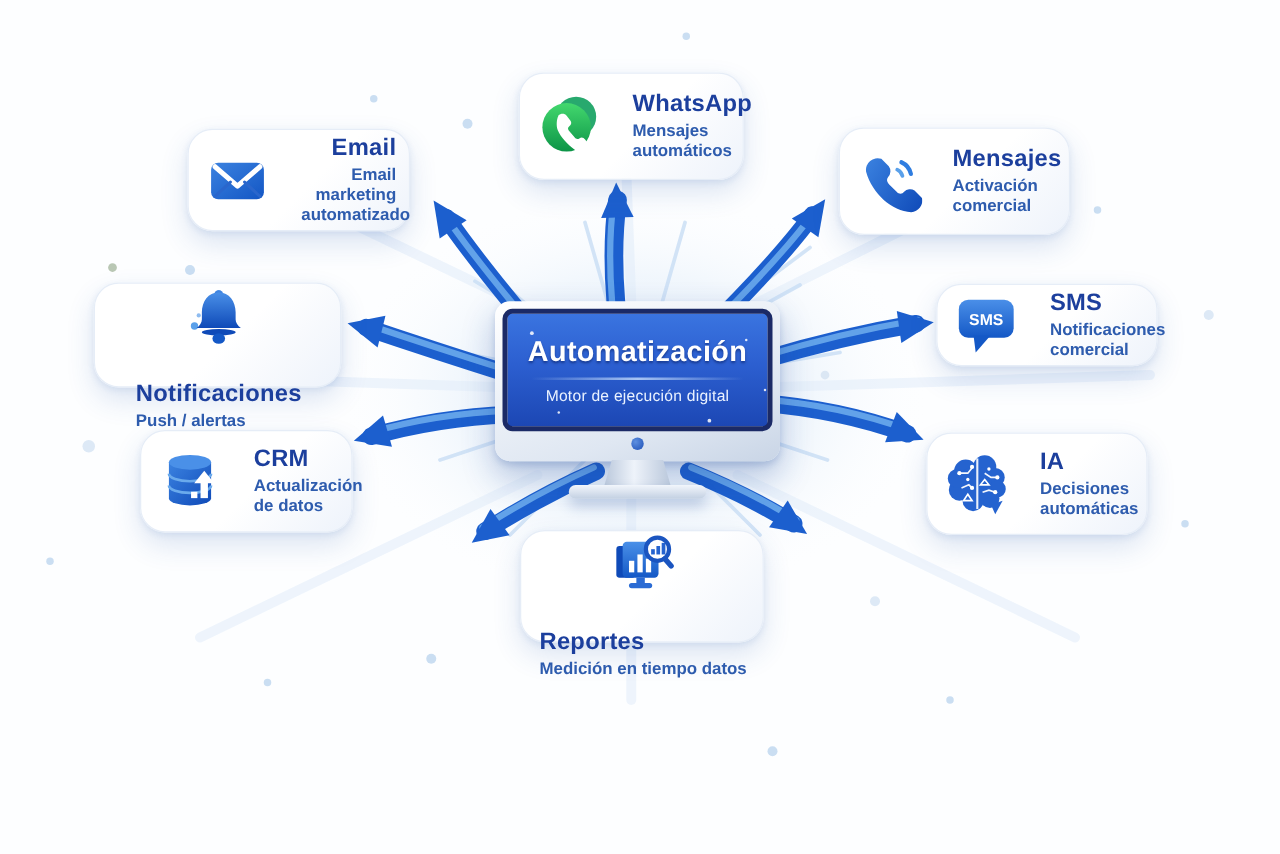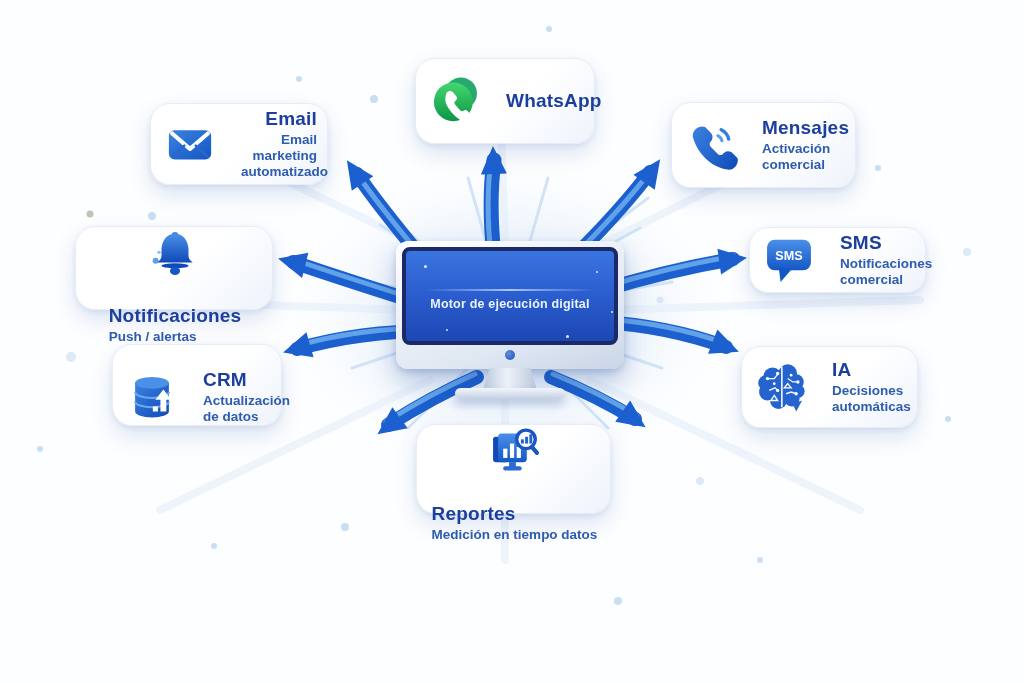--- a/index.html
+++ b/index.html
@@ -42,21 +42,21 @@
   #monitor .screen{
     position:absolute;left:6px;top:6px;right:6px;bottom:24px;
     background:linear-gradient(180deg,#3a74e0 0%,#2c5fd0 45%,#1c47b4 100%);
     border:4px solid #1b2a66;border-radius:8px;
     display:flex;flex-direction:column;align-items:center;justify-content:center;
     overflow:hidden;
   }
   #monitor .scr-title{font-size:23px;font-weight:bold;color:#ffffff;letter-spacing:.3px;text-shadow:0 1px 2px rgba(0,20,80,.5);}
   #monitor .divider{width:82%;height:2px;margin:7px 0 6px 0;
     background:linear-gradient(90deg,rgba(255,255,255,0),rgba(190,215,250,.85),rgba(255,255,255,0));}
-  #monitor .scr-sub{font-size:12.5px;font-weight:bold;color:#eaf2ff;letter-spacing:.2px;}
+  #monitor .scr-sub{font-size:12.5px;font-weight:normal;color:#eaf2ff;letter-spacing:.2px;}
   #monitor .cam-dot{
     position:absolute;left:50%;top:109px;width:10px;height:10px;margin-left:-5px;
     background:radial-gradient(circle at 35% 35%,#5d8fe0,#1d4fb6);border-radius:50%;
   }
   #monitor .neck{
     position:absolute;left:50%;top:127px;width:54px;height:22px;margin-left:-27px;
     background:linear-gradient(90deg,#b9c7db,#eef3fa 45%,#b9c7db);
     clip-path:polygon(12% 0,88% 0,100% 100%,0 100%);
   }
   #monitor .base{
@@ -206,20 +206,21 @@
               <stop offset="1" stop-color="#0c9447"></stop>
             </linearGradient>
           </defs>
         <circle cx="39" cy="23" r="19" fill="#11a05e" opacity="0.9"></circle>
         <circle cx="30" cy="33" r="23" fill="url(#gWa)"></circle>
         <path d="M22 22 c2.5-2.5 6-2.5 8 0 l3.5 4.5 c1.5 2 1 4-1 5.5 c-1.5 1-1.5 2.5-.5 4 l5.5 6.5 c1 1.5 3 2 4.5 1 c2-1.5 4-1 5.5 1 l3.5 4.5 c1.5 2 1 5-1 6.5 c-3 2.5-8 2-12-1 c-7.5-5.5-13.5-12-16.5-19 c-1.5-4-1-10 .5-13z" fill="#ffffff"></path>
       </svg>
     </div>
     <div class="txt">
       <div class="title">WhatsApp</div>
+      <div class="sub">Mensajes automáticos</div>
     </div>
   </div>
 
   <div class="card" style="left:671px;top:102px;width:185px;height:86px;">
     <div class="icon">
       <svg width="54" height="54" viewBox="0 0 64 64">
         <defs>
             <linearGradient id="gPh" x1="0" y1="0" x2="1" y2="1">
           <stop offset="0" stop-color="#3b82e0"></stop>
               <stop offset="1" stop-color="#0f4ab8"></stop>
@@ -272,21 +273,21 @@
         <polygon points="20,42 36,42 22,58" fill="#1458c6"></polygon>
         <text x="32" y="32" text-anchor="middle" font-family="Liberation Sans, sans-serif" font-size="15" font-weight="bold" fill="#ffffff">SMS</text>
       </svg>
     </div>
     <div class="txt">
       <div class="title">SMS</div>
       <div class="sub">Notificaciones comercial</div>
     </div>
   </div>
 
-  <div class="card" style="left:112px;top:344px;width:170px;height:82px;align-items:flex-end;">
+  <div class="card" style="left:112px;top:344px;width:170px;height:82px;">
     <div class="icon">
       <svg width="54" height="54" viewBox="0 0 64 64">
         <defs>
             <linearGradient id="gDb" x1="0" y1="0" x2="1" y2="1">
           <stop offset="0" stop-color="#3b82e0"></stop>
               <stop offset="1" stop-color="#0f4ab8"></stop>
             </linearGradient>
           </defs>
         <path d="M12 14 v34 a20 7 0 0 0 40 0 v-34" fill="url(#gDb)"></path>
         <ellipse cx="32" cy="14" rx="20" ry="7" fill="#4a90e8"></ellipse>
@@ -371,20 +372,21 @@
     </div>
     <div class="txt">
       <div class="title">Reportes</div>
       <div class="sub">Medición en tiempo datos</div>
     </div>
   </div>
 
   <div id="monitor">
     <div class="frame">
       <div class="screen">
+        <div class="scr-title">Automatización</div>
         <div class="divider"></div>
         <div class="scr-sub">Motor de ejecución digital</div>
         <div class="sparkle" style="left:18px;top:14px;width:3px;height:3px;"></div>
         <div class="sparkle" style="left:190px;top:20px;width:2px;height:2px;"></div>
         <div class="sparkle" style="left:40px;top:78px;width:2px;height:2px;"></div>
         <div class="sparkle" style="left:160px;top:84px;width:3px;height:3px;"></div>
         <div class="sparkle" style="left:95px;top:90px;width:2px;height:2px;"></div>
         <div class="sparkle" style="left:205px;top:60px;width:2px;height:2px;"></div>
       </div>
       <div class="cam-dot"></div>

